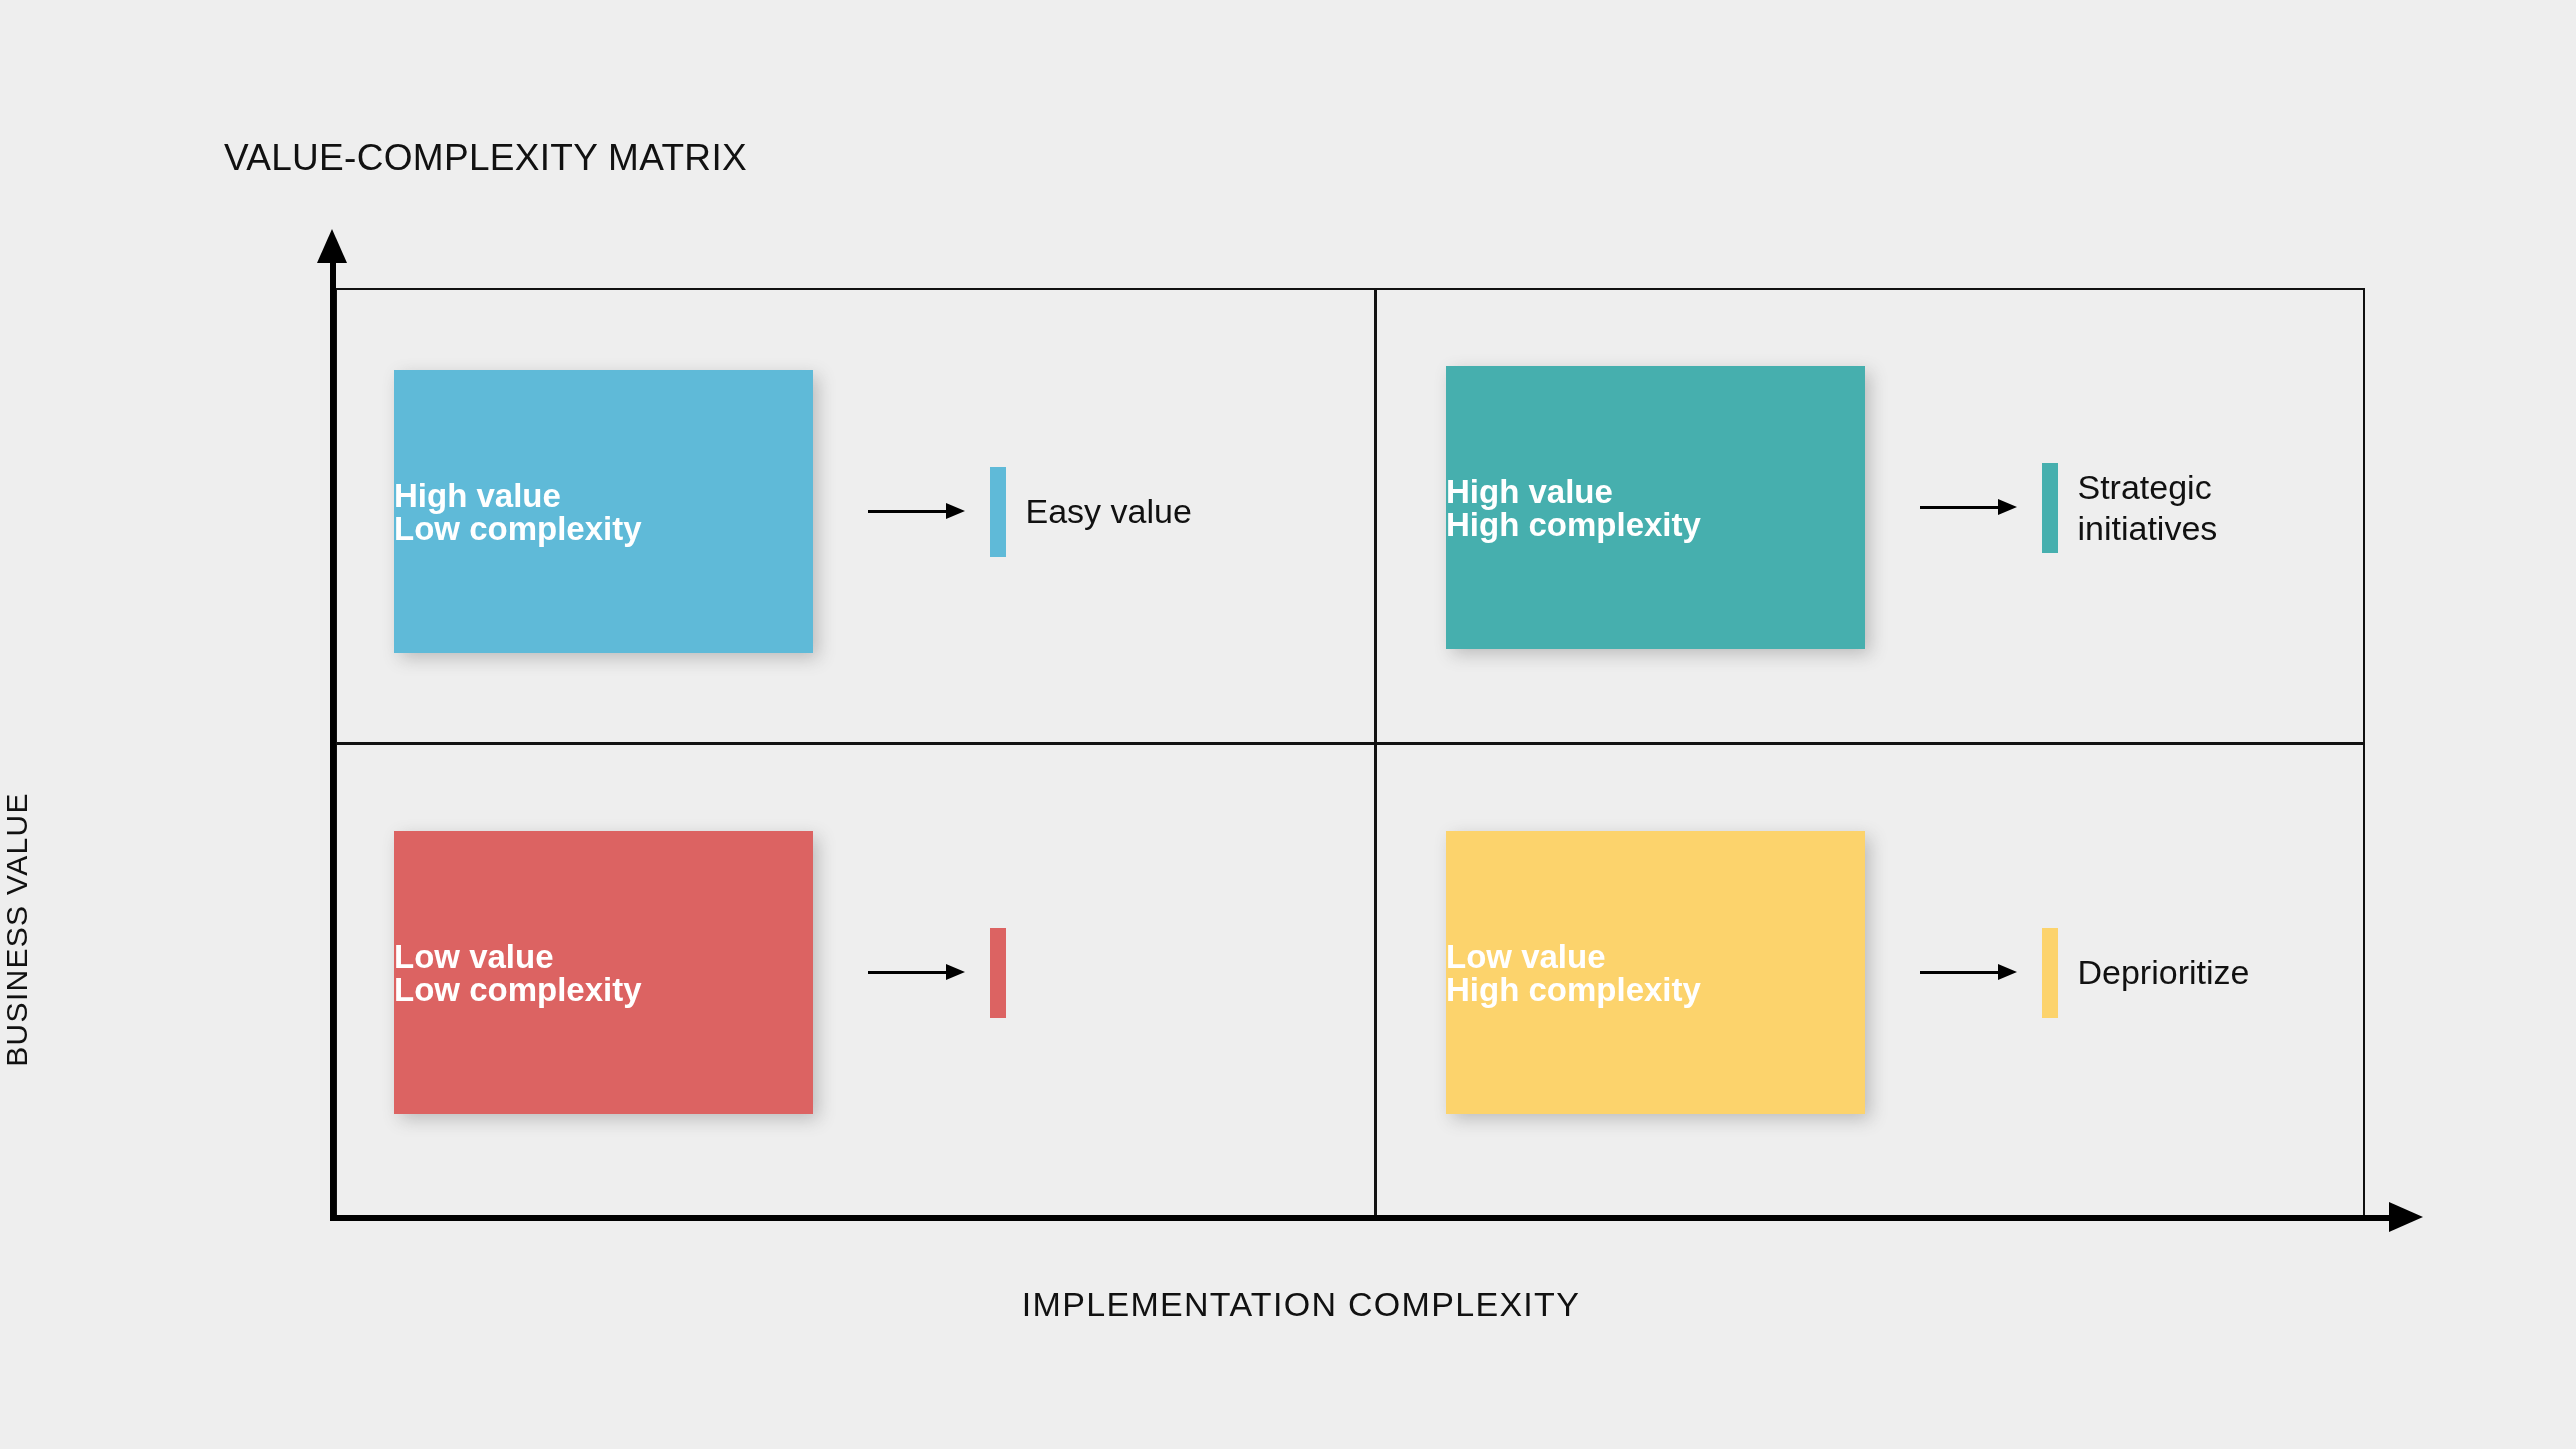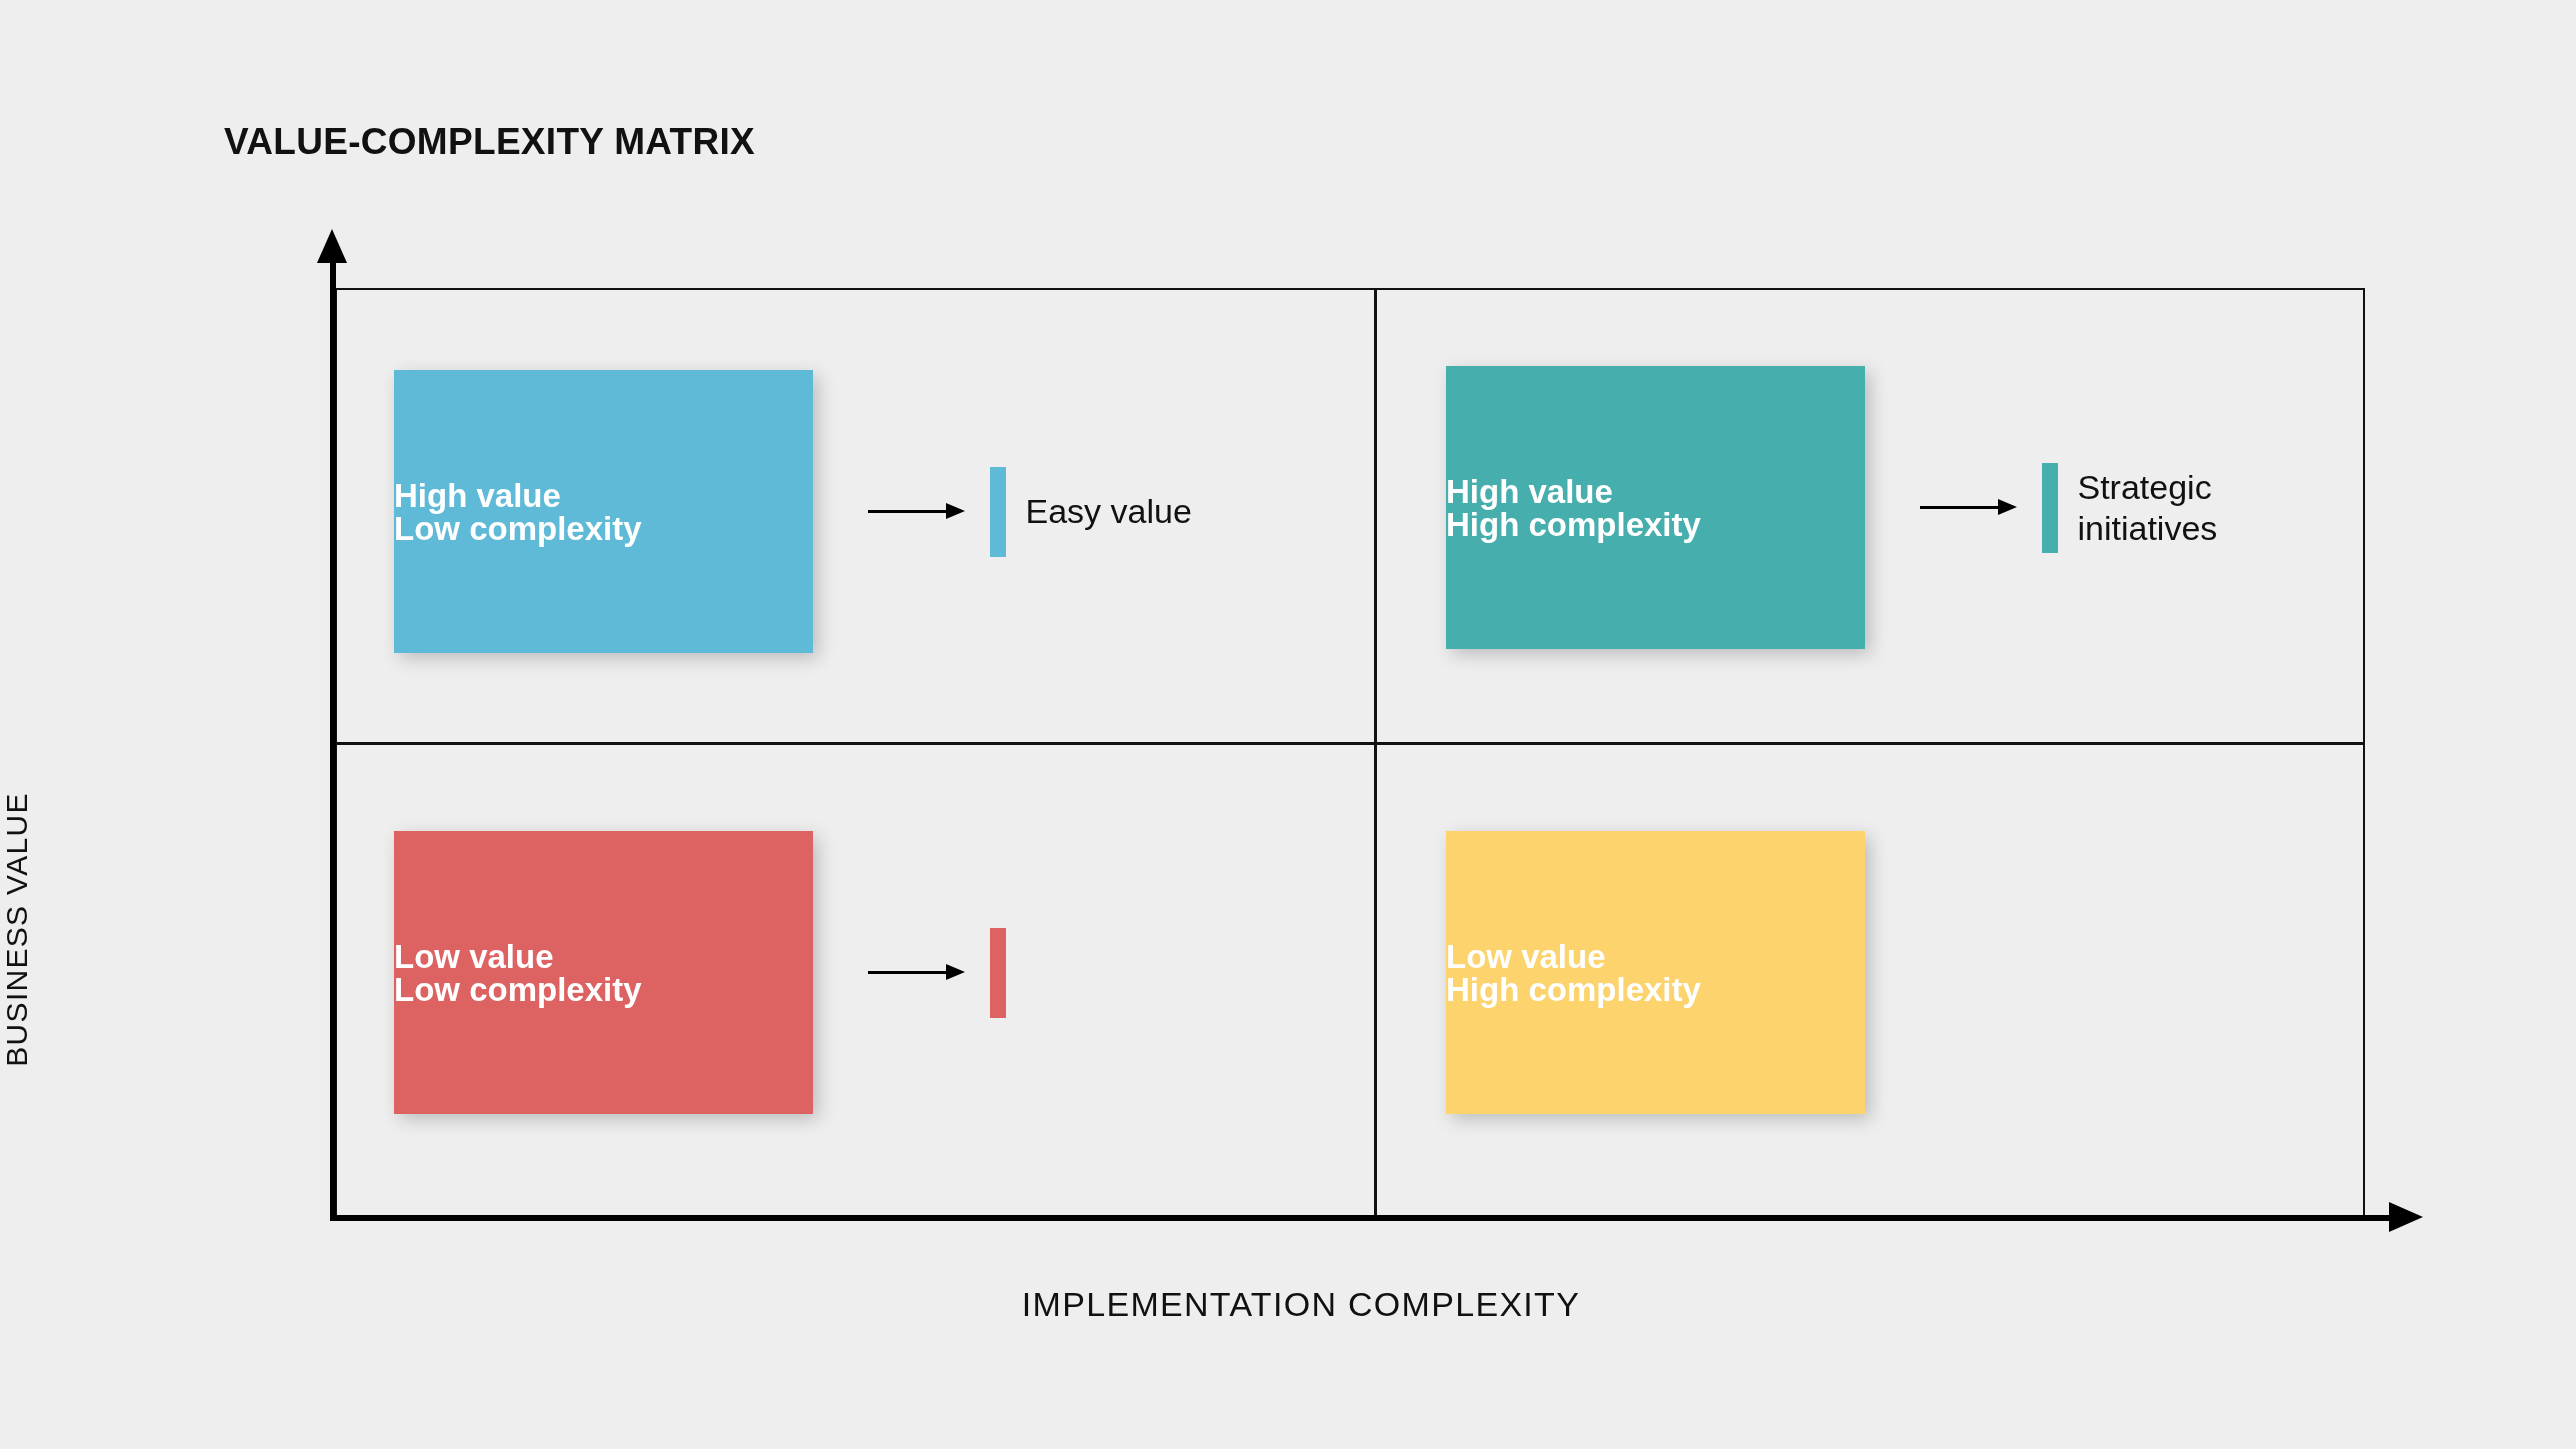--- a/index.html
+++ b/index.html
@@ -19,23 +19,23 @@
     position: absolute;
     inset: 0;
     width: 2576px;
     height: 1449px;
   }
 
   
   .matrix-title {
     position: absolute;
     left: 224px;
-    top: 121px;
+    top: 137px;
     font-size: 37px;
-    font-weight: bold;
+    font-weight: normal;
     letter-spacing: 0.3px;
     color: #111111;
     white-space: nowrap;
   }
 
   
   .axis-label-y {
     position: absolute;
     left: 0px;
     top: 705px;
@@ -274,16 +274,26 @@
         <div class="outcome-bar" style="background: rgb(220, 99, 98);"></div>
       </div>
     </div>
   </div>
 
   <div class="quadrant q-br">
     <div class="q-box" style="background: rgb(252, 211, 108);">
       <div class="q-box-line">Low value</div>
       <div class="q-box-line second">High complexity</div>
     </div>
+    <div class="connector">
+      <div class="arrow-wrap">
+        <div class="arrow-shaft"></div>
+        <div class="arrow-head"></div>
+      </div>
+      <div class="outcome">
+        <div class="outcome-bar" style="background: rgb(252, 211, 108);"></div>
+        <div class="outcome-text">Deprioritize</div>
+      </div>
+    </div>
   </div>
 
 </div>
 
 
 </body></html>

